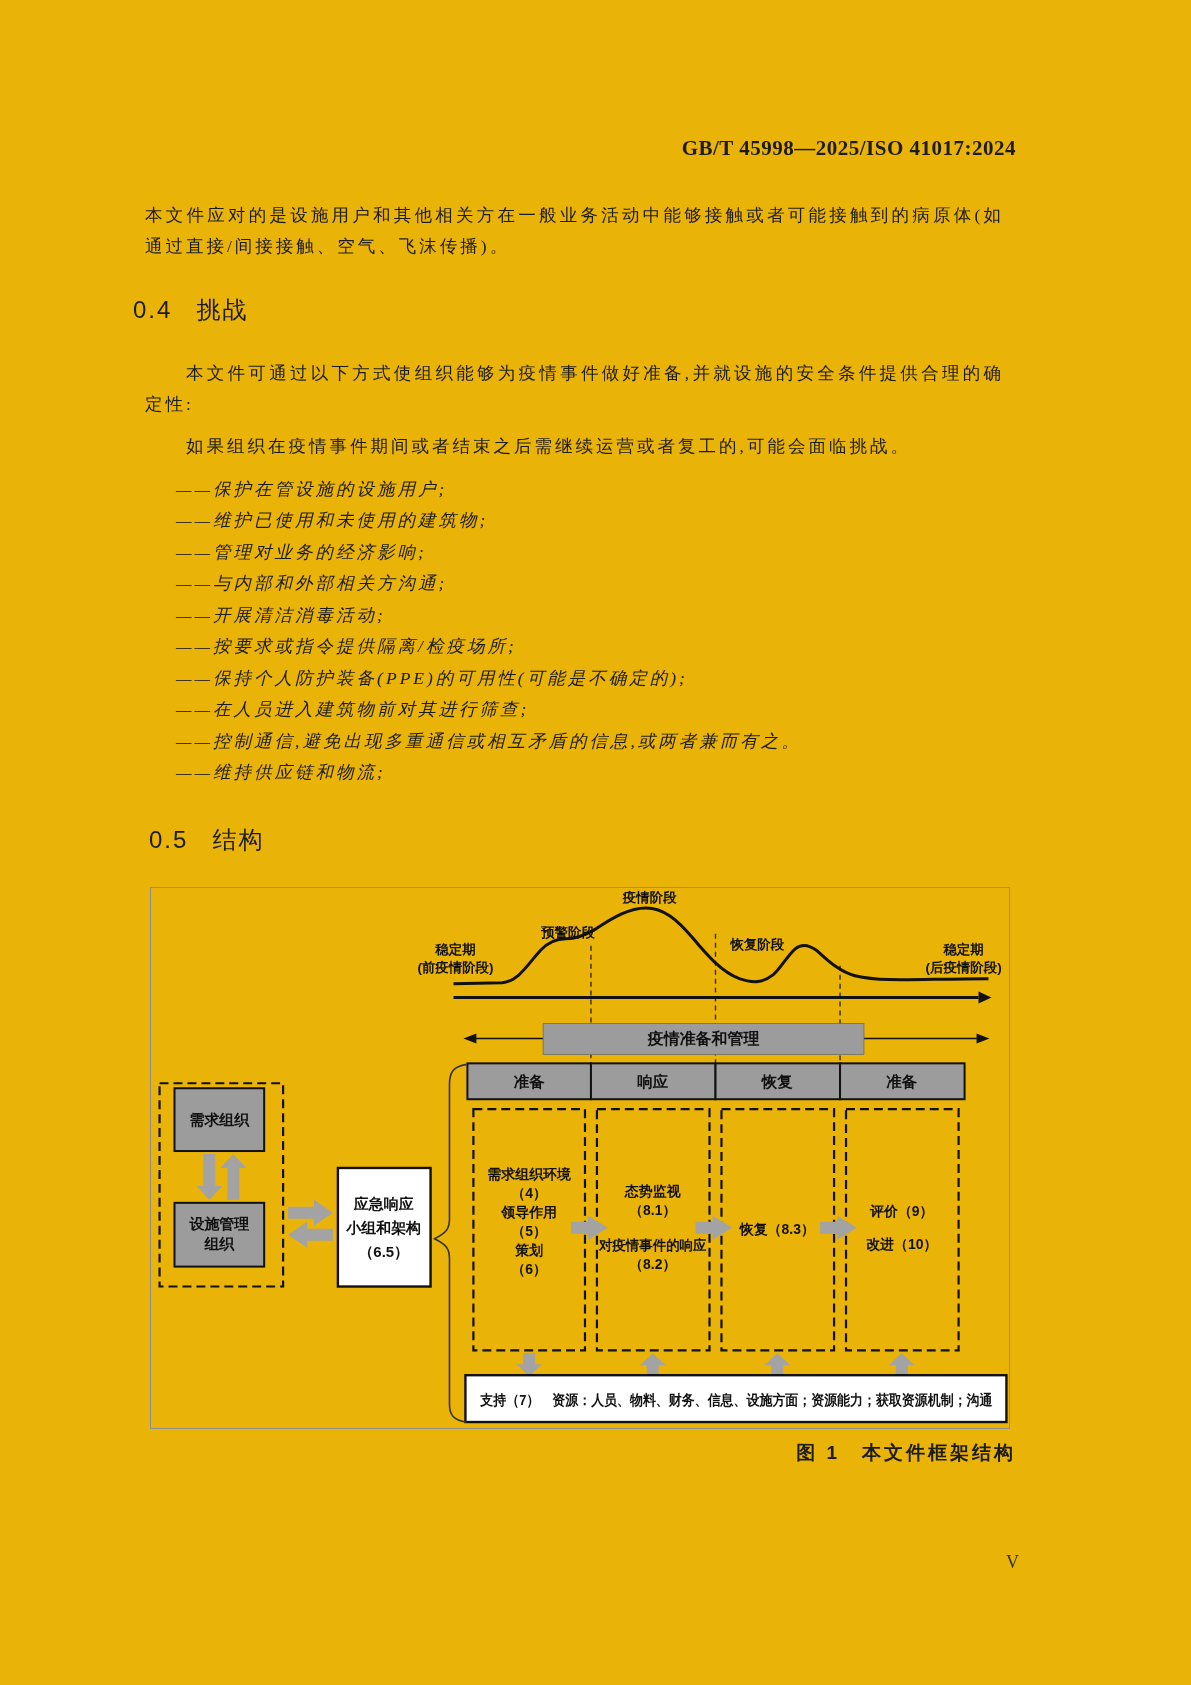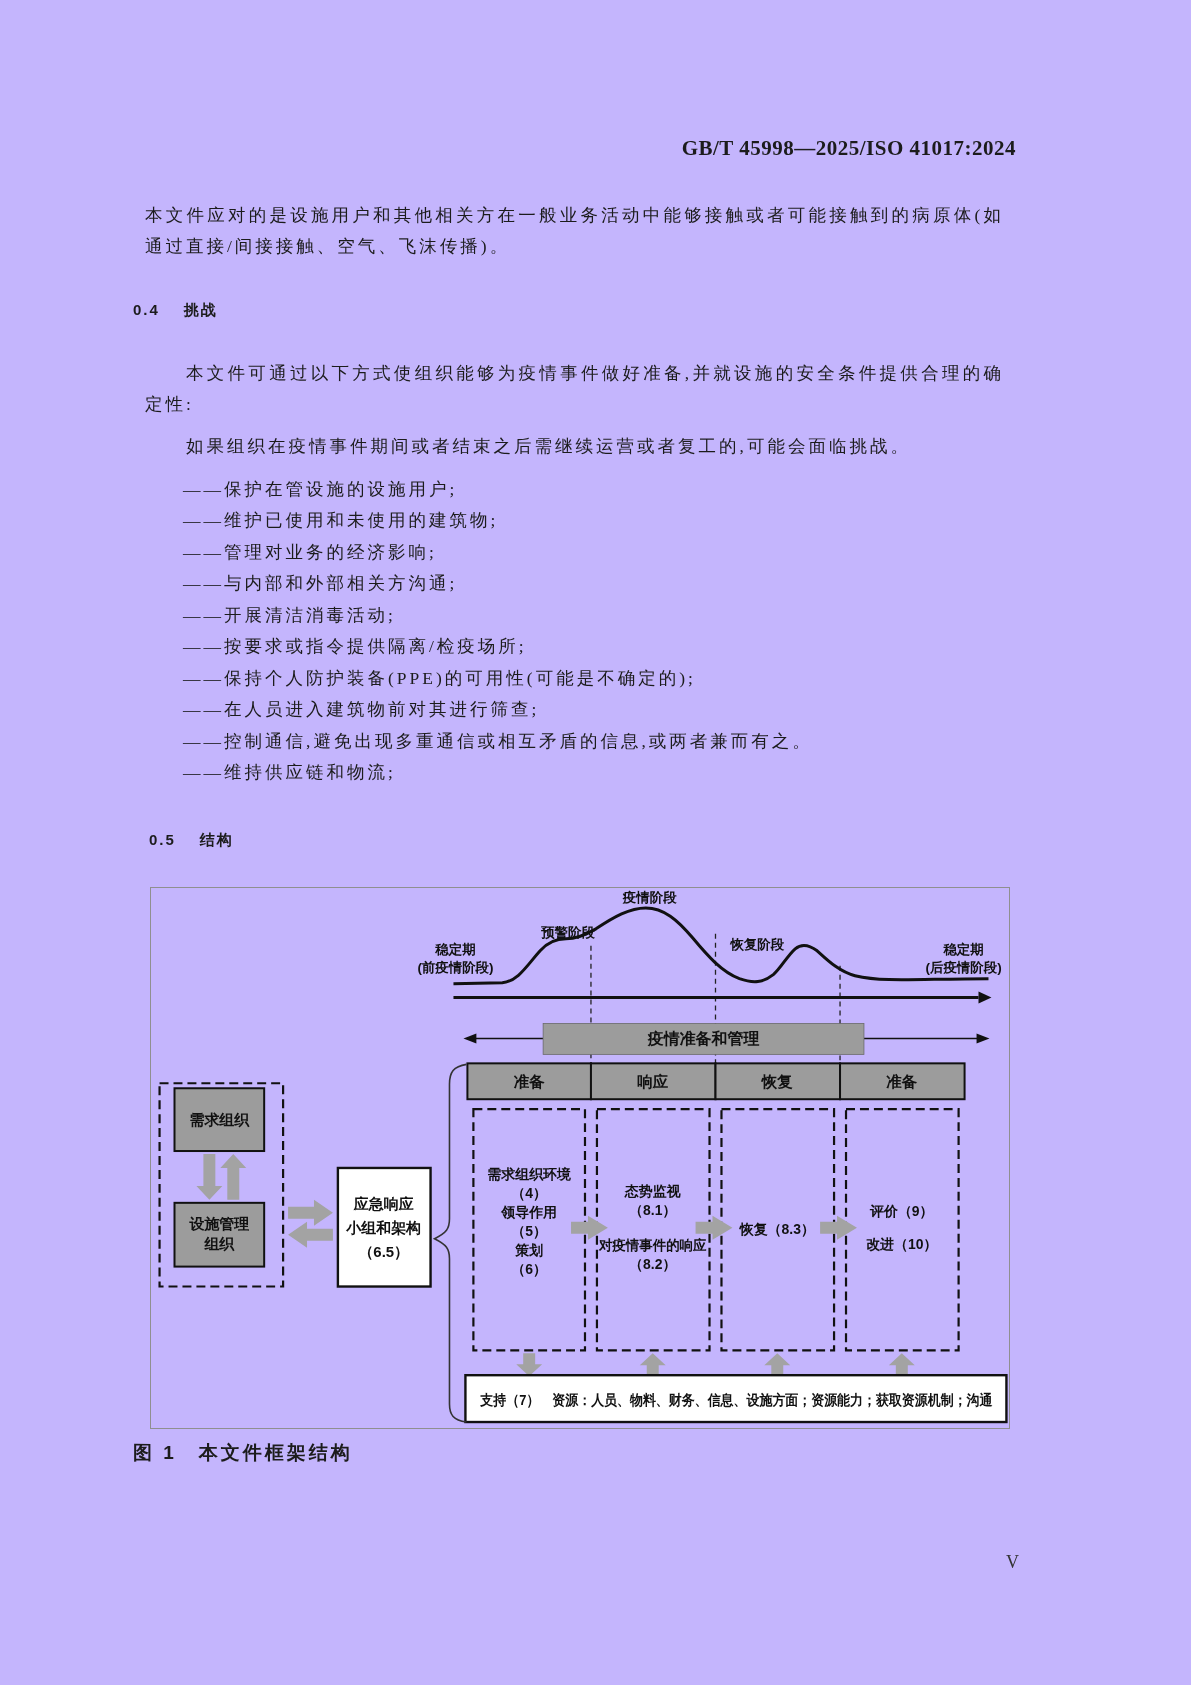--- a/index.html
+++ b/index.html
@@ -1,45 +1,45 @@
 <!DOCTYPE html>
 <html><head>
 <meta charset="utf-8">
 <style>
   html,body{margin:0;padding:0;background:#e8e8e8;}
   .page{
-    position:relative;width:1191px;height:1685px;background:#c4b5fd;
+    position:relative;width:1191px;height:1685px;background:#eab308;
     margin:0 auto;overflow:hidden;
     font-family:"Liberation Serif","DejaVu Serif",serif;color:#1c1c1c;
   }
   .doc-header{
     position:absolute;top:136px;right:175px;
     font-size:21px;font-weight:bold;letter-spacing:0.5px;
     font-family:"Liberation Serif","DejaVu Serif",serif;
   }
   .content{position:absolute;left:133px;top:188px;width:883px;}
   p.body{margin:12px;font-size:17.5px;line-height:30.5px;letter-spacing:3px;text-align:justify;}
   p.ind{text-indent:41px;}
   h2.sec{
-    margin:36px 0 35px 0;line-height:26px;font-size:15px;font-weight:bold;
+    margin:36px 0 35px 0;line-height:26px;font-size:24px;font-weight:normal;
     font-family:"Liberation Sans","DejaVu Sans",sans-serif;letter-spacing:2px;
   }
   h2.sec .sec-title{margin-left:24px;}
   h2.sec2{margin:38px 0 34px 16px;}
-  ul.dash-list{margin:9px;padding:0;list-style:none;}
+  ul.dash-list{margin:2px;padding:0;list-style:none;font-style:italic;}
   ul.dash-list li{
     font-size:17.5px;line-height:31.5px;letter-spacing:3px;text-indent:41px;
   }
   .figure-frame{
     margin-left:17px;margin-top:19px;width:858px;height:540px;
     border:1px solid #8f8f8f;position:relative;
   }
   .figure-frame svg{display:block;}
   .fig-caption{
-    margin:11px 0 0 0;line-height:26px;text-align:left;
+    margin:11px 0 0 0;line-height:26px;text-align:right;
     font-family:"Liberation Sans","DejaVu Sans",sans-serif;
     font-size:19px;font-weight:bold;letter-spacing:3px;
   }
   .page-number{
     position:absolute;top:1552px;right:172px;font-size:18px;
     font-family:"Liberation Serif","DejaVu Serif",serif;color:#333;
   }
   
   text{
     font-family:"Liberation Sans","DejaVu Sans",sans-serif;

